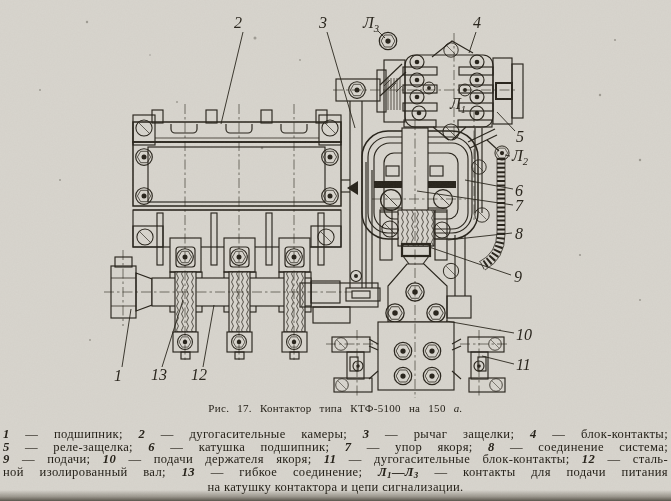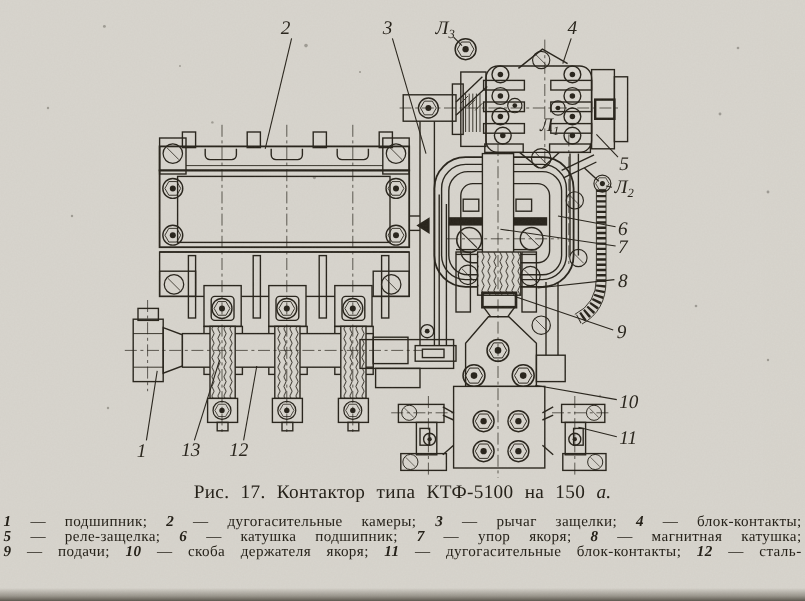--- a/index.html
+++ b/index.html
@@ -17,21 +17,21 @@
   .f  { fill:var(--ink); stroke:none; }
   .bgf{ fill:var(--paper); stroke:var(--ink); stroke-width:1.15; }
   .cl { stroke:var(--ink); stroke-width:.7; fill:none; stroke-dasharray:10 3 2.5 3; opacity:.85; }
   .leader { stroke:var(--ink); stroke-width:.9; fill:none; }
   .plabel { font:italic 16px "Liberation Serif","DejaVu Serif",serif; fill:var(--ink); }
   .psub   { font:italic 10.5px "Liberation Serif","DejaVu Serif",serif; fill:var(--ink); }
   .speck  { fill:var(--ink); opacity:.32; stroke:none; }
 
   
   .caption { position:absolute; left:0; top:402px; width:671px; text-align:center;
-             font-size:16px; color:var(--ink); word-spacing:5px; letter-spacing:.3px; }
+             font-size:11px; color:var(--ink); word-spacing:5px; letter-spacing:.3px; }
   .caption .it { font-style:italic; }
   #legend { position:absolute; left:3px; right:3px; top:428px; color:var(--ink);
             font-size:12.6px; line-height:12.5px; letter-spacing:.35px; }
   .legend-line { text-align:justify; text-align-last:justify; white-space:normal; }
   .legend-line.center { text-align:center; text-align-last:center; }
   .legend-line .num { font-style:italic; font-weight:bold; }
   .legend-line .sub { font-size:9px; vertical-align:-2px; }
   .scan-shadow { position:absolute; left:0; right:0; bottom:0; height:11px;
      background:linear-gradient(to bottom, rgba(58,52,40,0) 0%, rgba(58,52,40,.38) 60%, rgba(43,38,28,.72) 100%); }
 </style>
@@ -368,19 +368,21 @@
 </svg>
 
 <div class="caption">
   <span>Рис. 17.</span>
   <span>Контактор типа КТФ-5100 на 150</span>
   <span class="it">а.</span>
 </div>
 
 <div id="legend">
       <div class="legend-line"><span class="num ">1</span><span class=""> — подшипник; </span><span class="num ">2</span><span class=""> — дугогасительные камеры; </span><span class="num ">3</span><span class=""> — рычаг защелки; </span><span class="num ">4</span><span class=""> — блок-контакты;</span></div>
-      <div class="legend-line"><span class="num ">5</span><span class=""> — реле-защелка; </span><span class="num ">6</span><span class=""> — катушка подшипник; </span><span class="num ">7</span><span class=""> — упор якоря; </span><span class="num ">8</span><span class=""> — магнитная катушка;</span></div>
-      <div class="legend-line"><span class="num ">9</span><span class=""> — подачи; </span><span class="num ">10</span><span class=""> — скоба держателя якоря; </span><span class="num ">11</span><span class=""> — дугогасительные блок-контакты; </span><span class="num ">12</span><span class=""> — сталь-</span></div>
+      <div class="legend-line"><span class="num ">5</span><span class=""> — реле-защелка; </span><span class="num ">6</span><span class=""> — катушка подшипник; </span><span class="num ">7</span><span class=""> — упор якоря; </span><span class="num ">8</span><span class=""> — соединение система;</span></div>
+      <div class="legend-line"><span class="num ">9</span><span class=""> — подачи; </span><span class="num ">10</span><span class=""> — подачи держателя якоря; </span><span class="num ">11</span><span class=""> — дугогасительные блок-контакты; </span><span class="num ">12</span><span class=""> — сталь-</span></div>
+      <div class="legend-line"><span class="">ной изолированный вал; </span><span class="num ">13</span><span class=""> — гибкое соединение; </span><span class="num ">Л</span><span class="num sub">1</span><span class="num ">—</span><span class="num ">Л</span><span class="num sub">3</span><span class=""> — контакты для подачи питания</span></div>
+      <div class="legend-line center"><span class="">на катушку контактора и цепи сигнализации.</span></div>
     </div>
 
 <div class="scan-shadow"></div>
 
 </div>
 
 </body></html>

